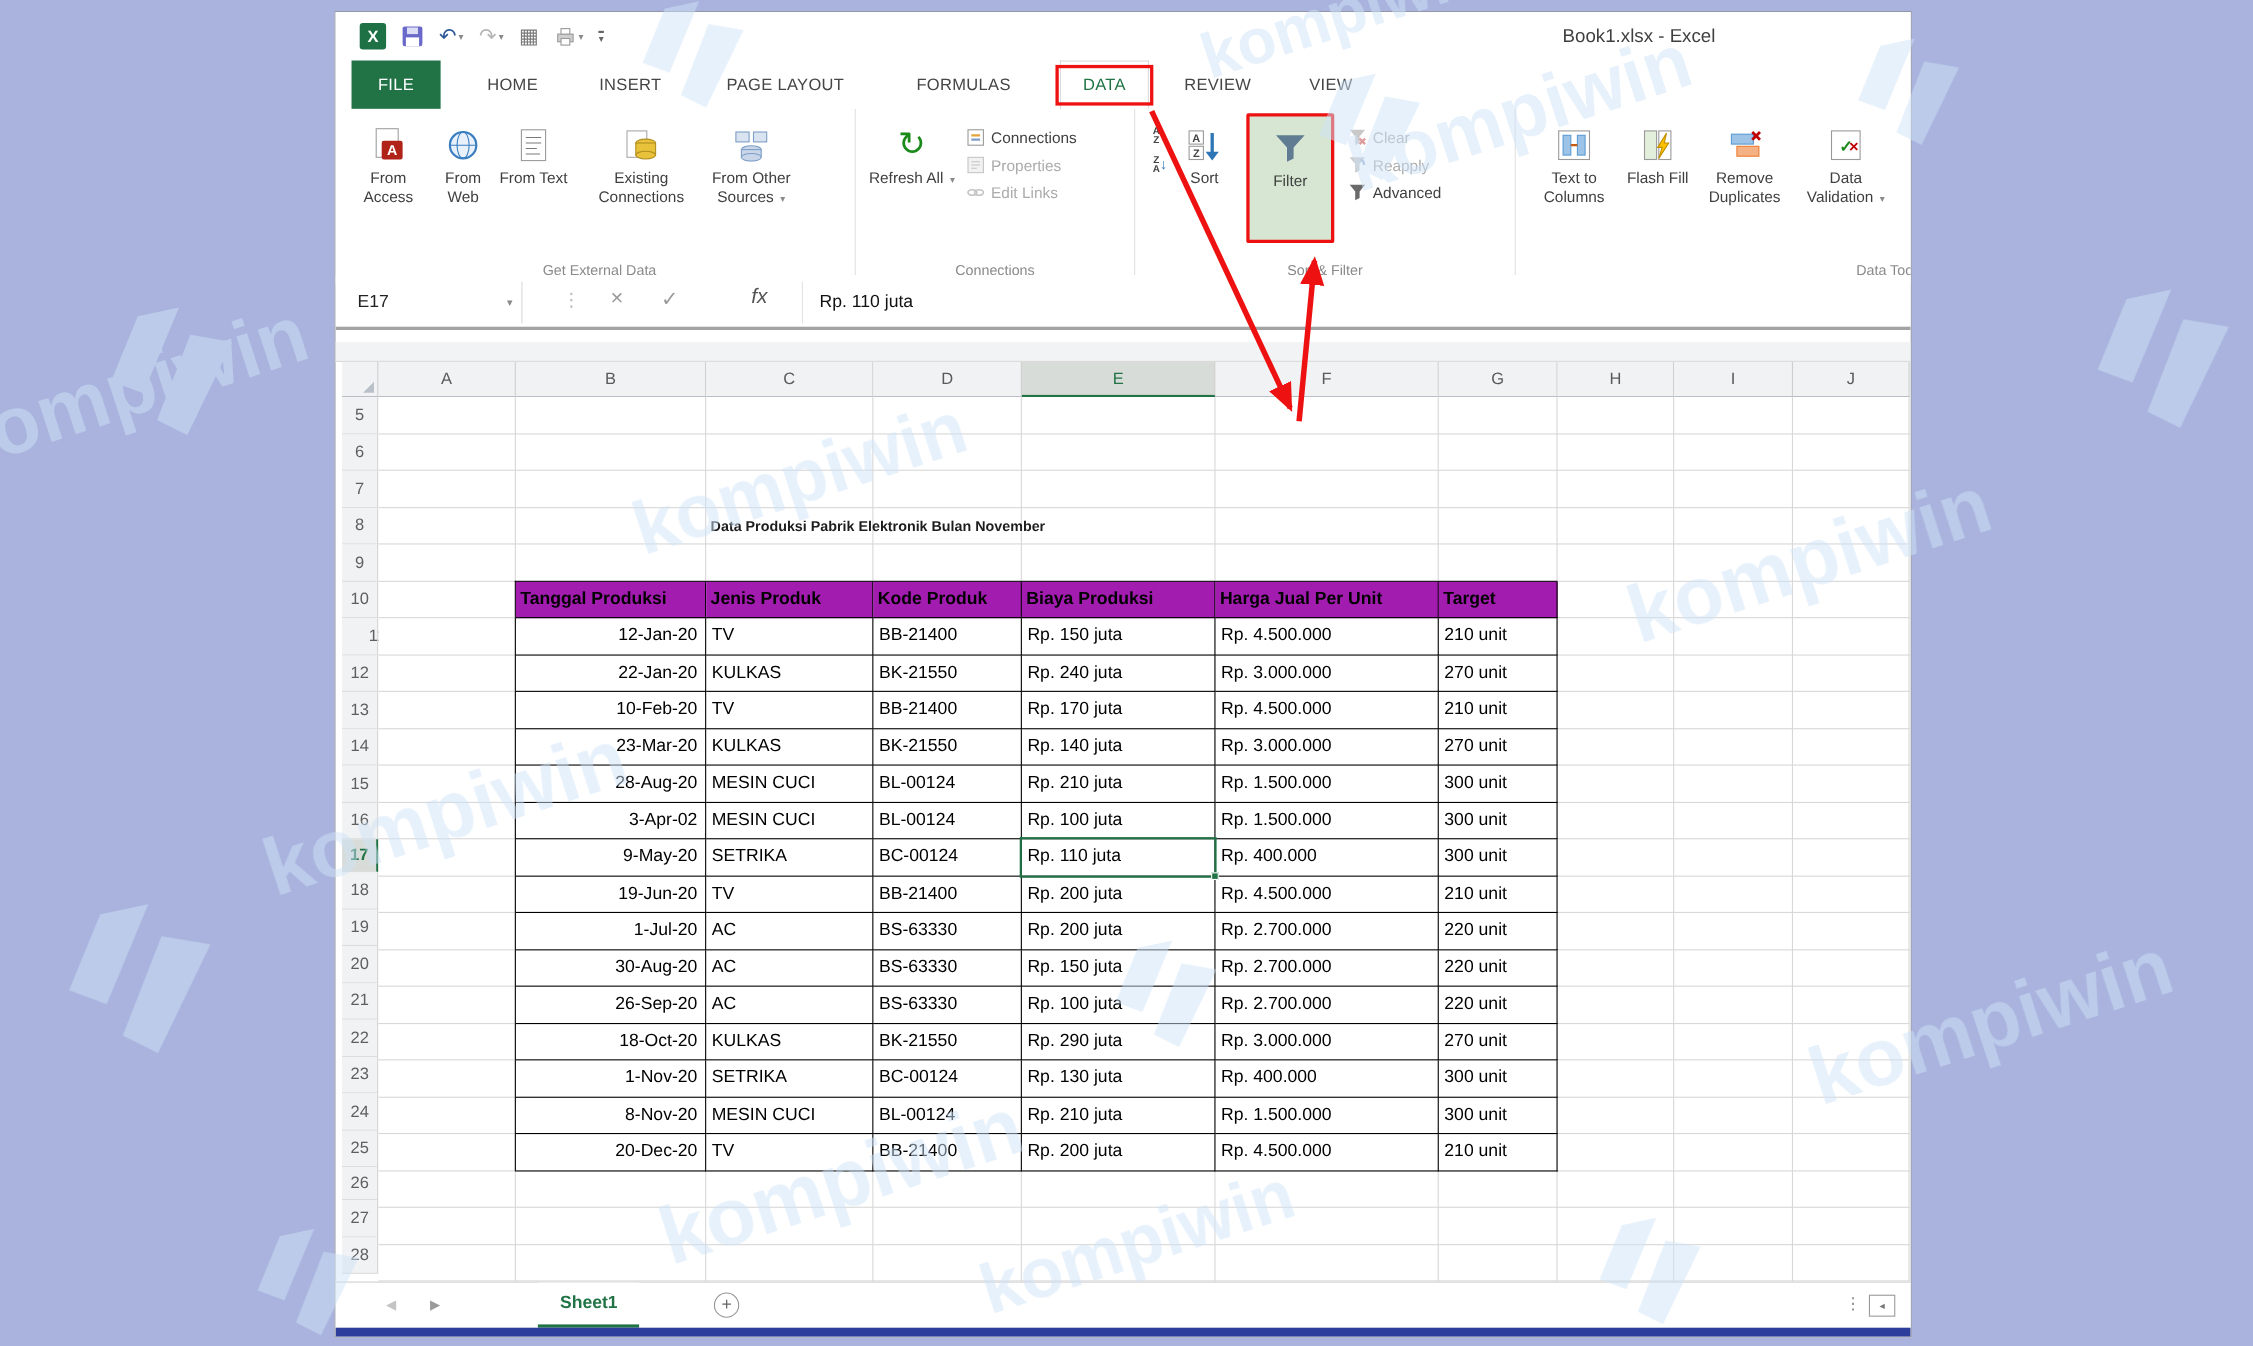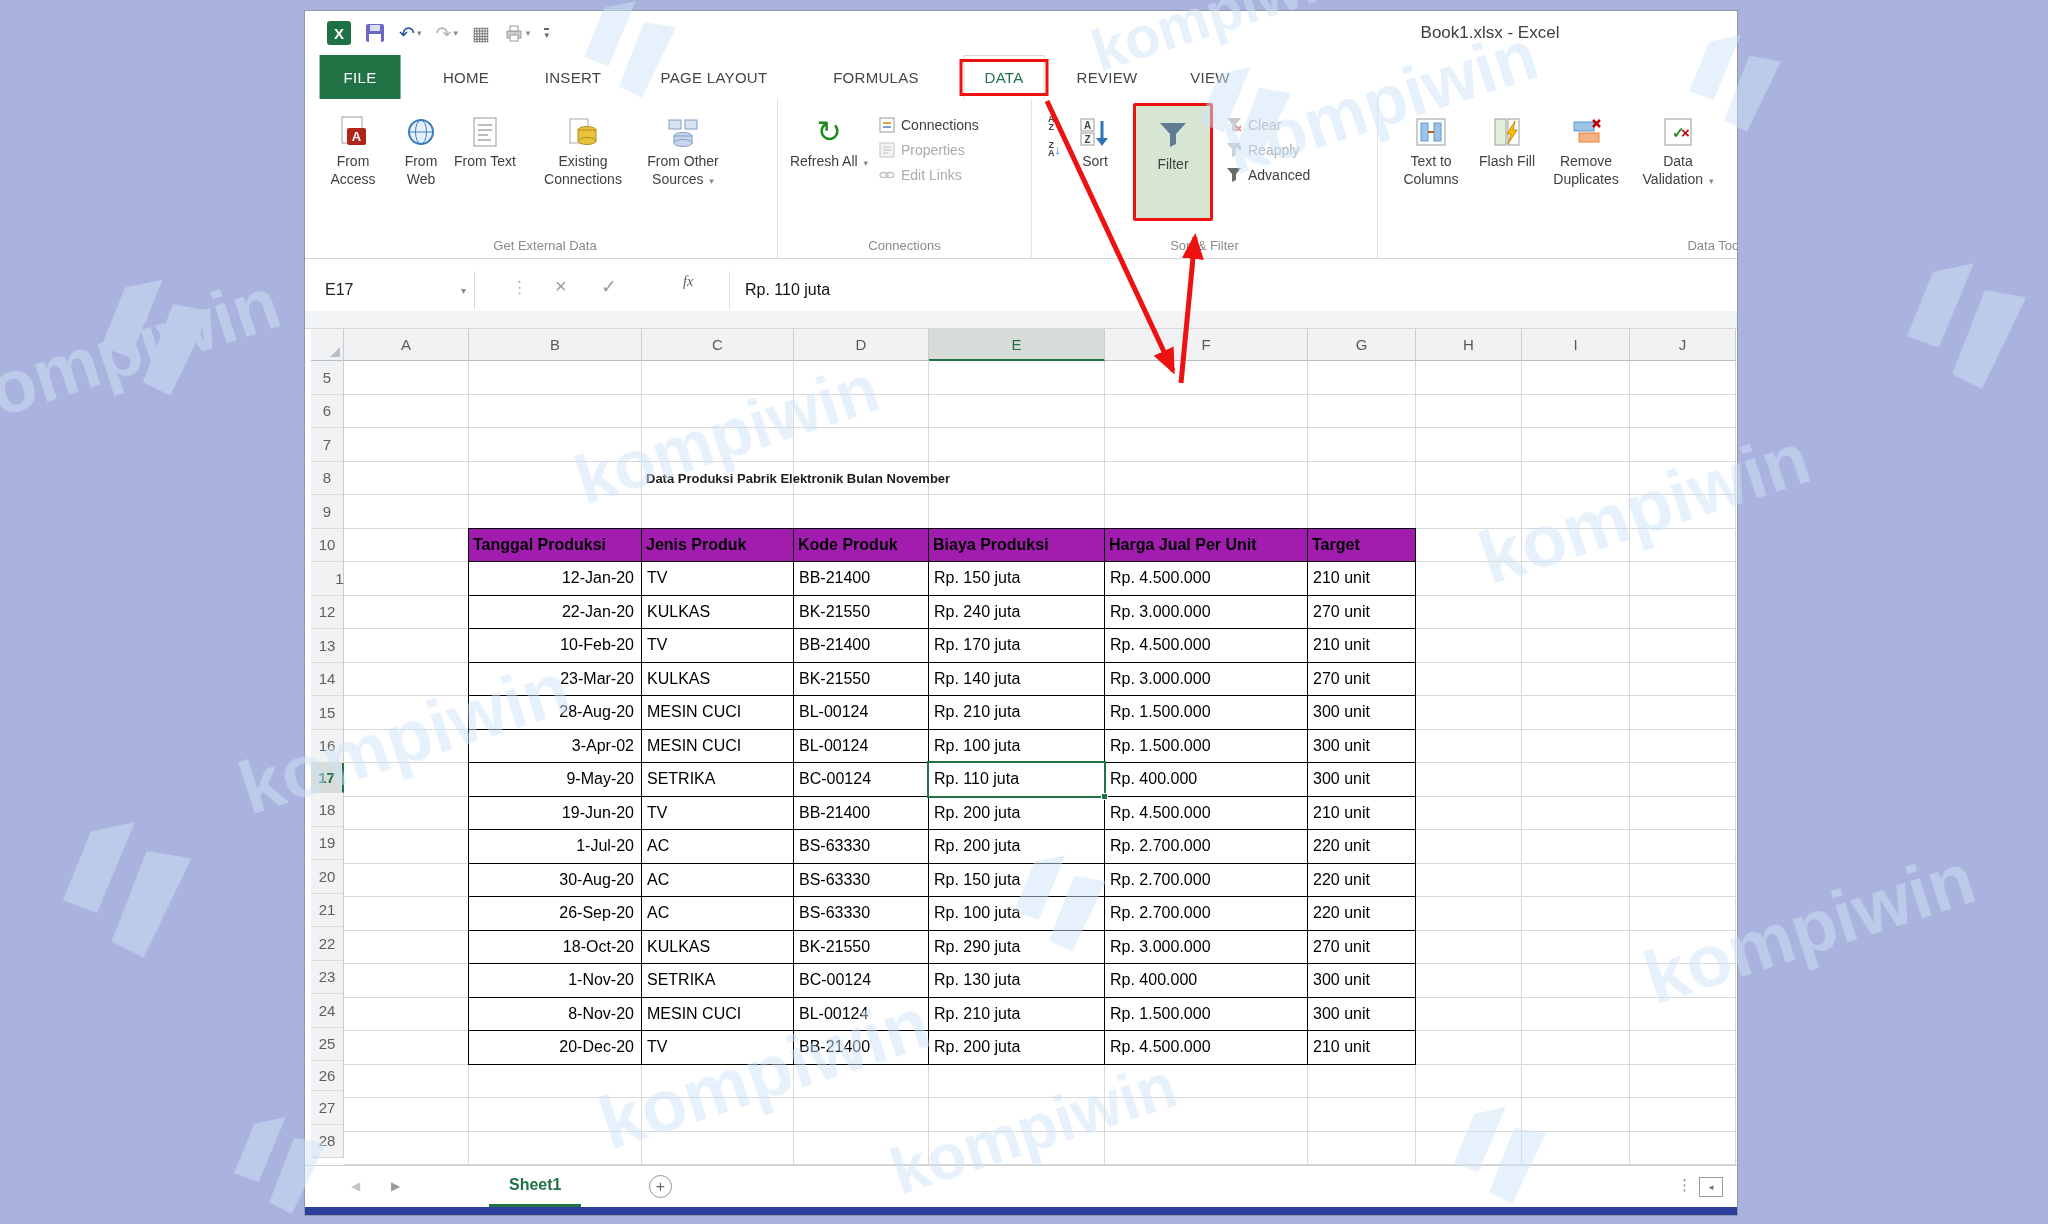--- a/index.html
+++ b/index.html
@@ -52,30 +52,30 @@
   .smbtn.disabled { color:#ababab; }
   .sicon { width:18px; display:inline-flex; justify-content:center; }
   .sortcol { display:flex; flex-direction:column; gap:10px; padding-top:12px; margin:0 4px 0 6px; }
   .sortmini { display:flex; align-items:center; }
   .azletters { font-size:9px; font-weight:bold; color:#444; line-height:8px; text-align:center; }
   .azarrow { color:#2e75b6; font-size:13px; font-weight:bold; }
   .filter-btn { border:3px solid #ee1111; background:#d7e6d3; width:80px; margin-left:8px; position:relative; }
   .refresh-glyph { font-size:30px; color:#1a8a1a; line-height:30px; }
 
   
-  .fbar { position:absolute; left:0; top:254px; width:100%; height:50px; background:#fff;
-          border-bottom:1px solid #a3a3a3; }
+  .fbar { position:absolute; left:0; top:239px; width:100%; height:50px; background:#fff;
+          border-bottom:3px solid #a3a3a3; }
   .namebox { position:absolute; left:8px; top:6px; width:162px; height:38px; display:flex; align-items:center;
              border-right:1px solid #d9d9d9; font-size:16px; color:#222; padding-left:12px; }
   .nbcaret { position:absolute; right:8px; font-size:10px; color:#8a8a8a; }
   .fdots { position:absolute; left:206px; top:12px; color:#b9b9b9; font-size:17px; }
   .fx-cancel { position:absolute; left:250px; top:10px; font-size:20px; color:#9a9a9a; }
   .fx-enter  { position:absolute; left:296px; top:10px; font-size:19px; color:#9a9a9a; }
-  .fx-fn { position:absolute; left:378px; top:9px; font-size:14px; color:#555;
-           font-style:italic; font-family:Liberation Serif, serif; }
+  .fx-fn { position:absolute; left:378px; top:9px; font-size:19px; color:#555;
+           font-style:italic; font-family:Liberation Sans, sans-serif; }
   .fdiv { position:absolute; left:424px; top:6px; height:38px; border-left:1px solid #e3e3e3; }
   .fcontent { position:absolute; left:440px; top:0; height:50px; display:flex; align-items:center;
               font-size:16px; color:#111; }
   .fgap { position:absolute; left:0; top:300px; width:100%; height:18px; background:#f2f3f5;
           border-bottom:1px solid #d9d9d9; }
 
   
   .colheads { position:absolute; left:6px; top:318px; height:32px; display:flex; }
   .ch, .corner { height:32px; background:#f1f2f4; border-right:1px solid #cdcdcd; border-bottom:1px solid #b9bec4;
         display:flex; align-items:center; justify-content:center; font-size:15px; color:#5a5a5a; }

